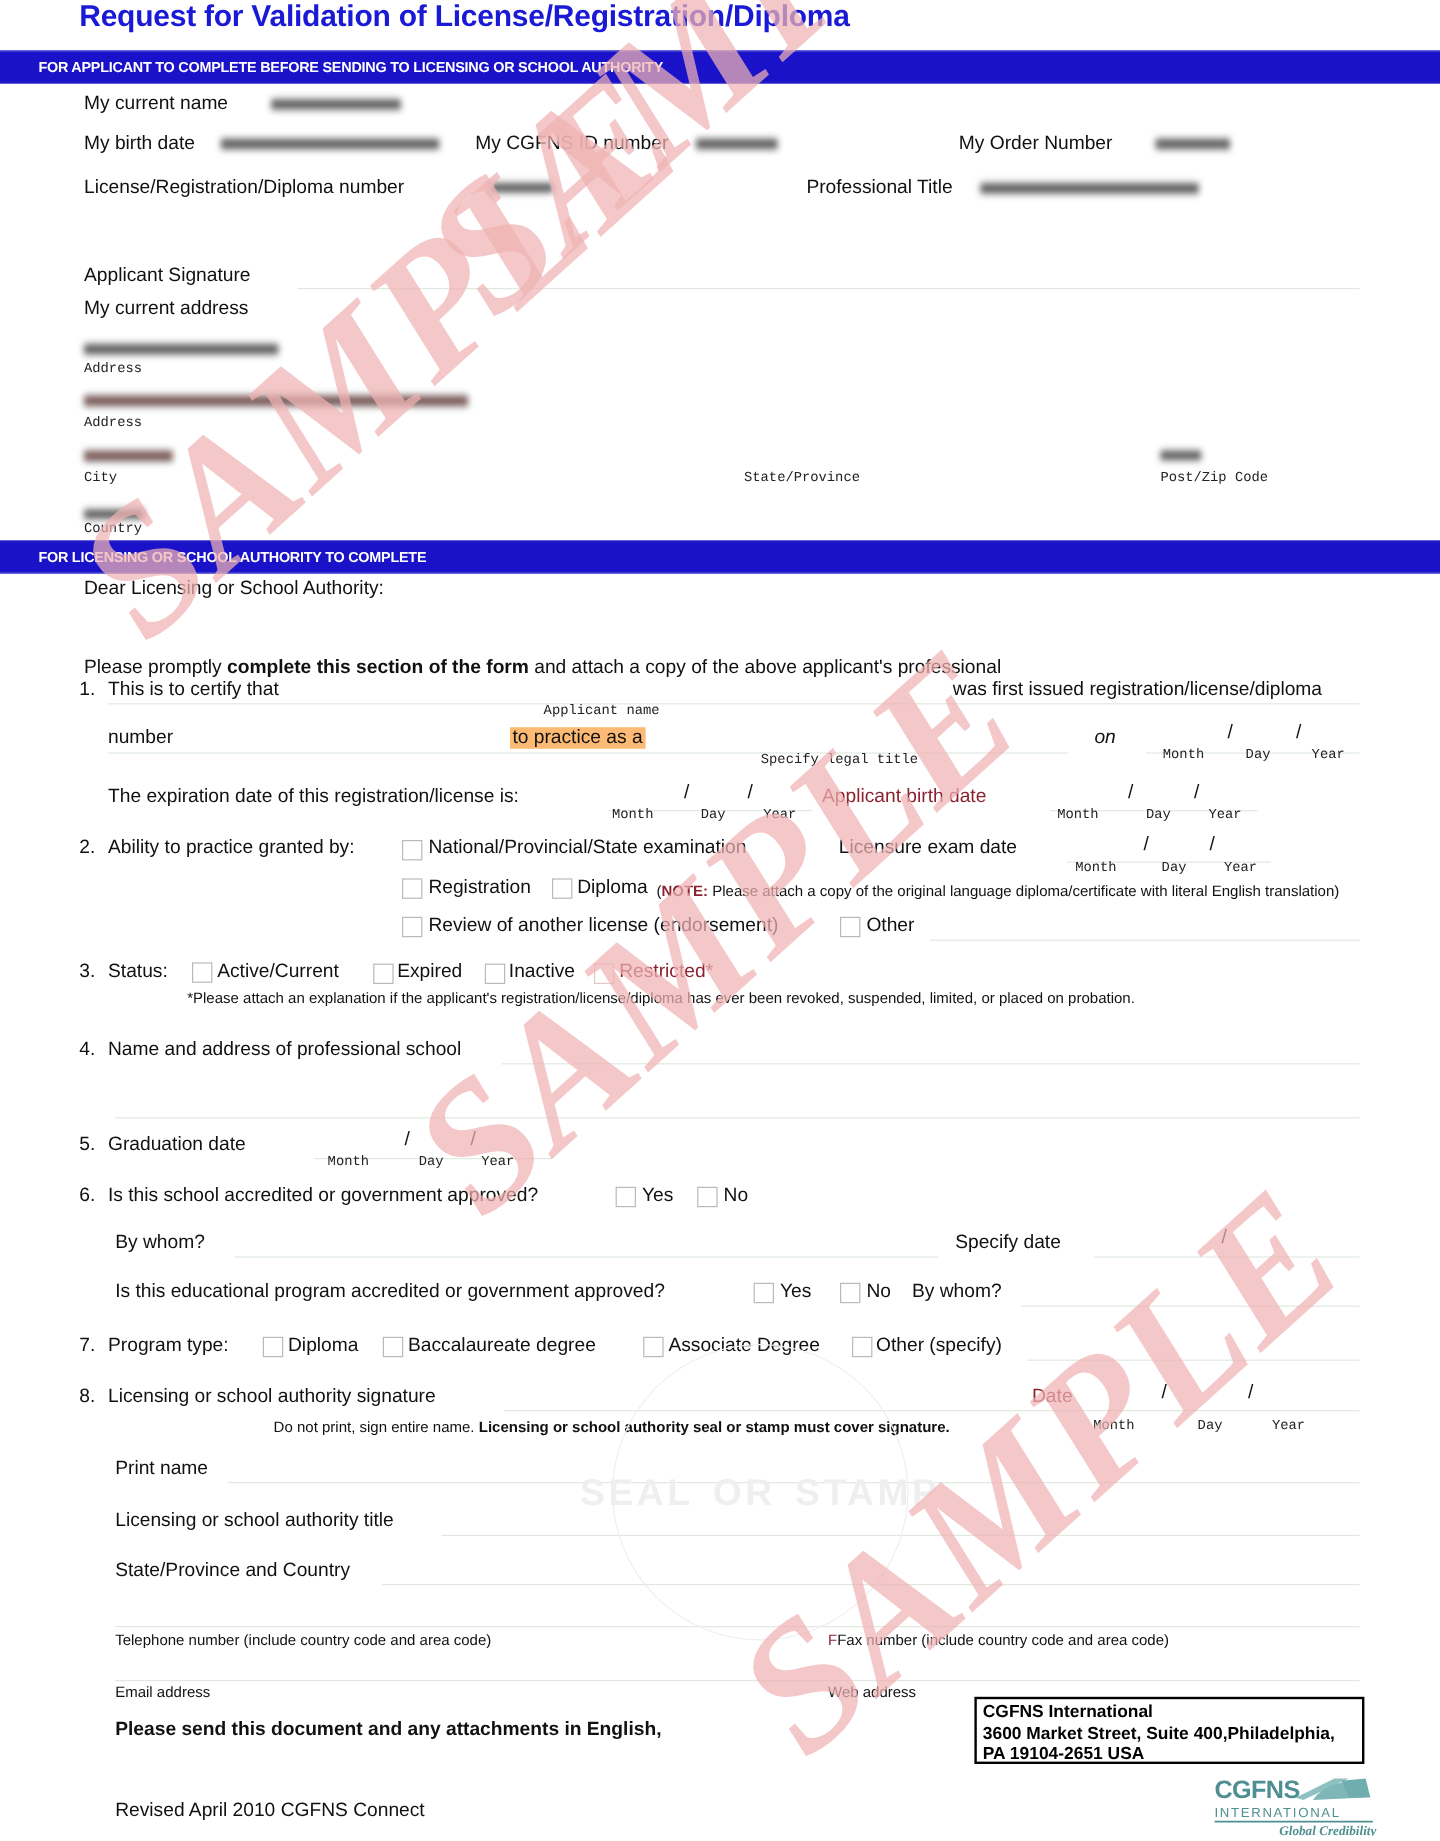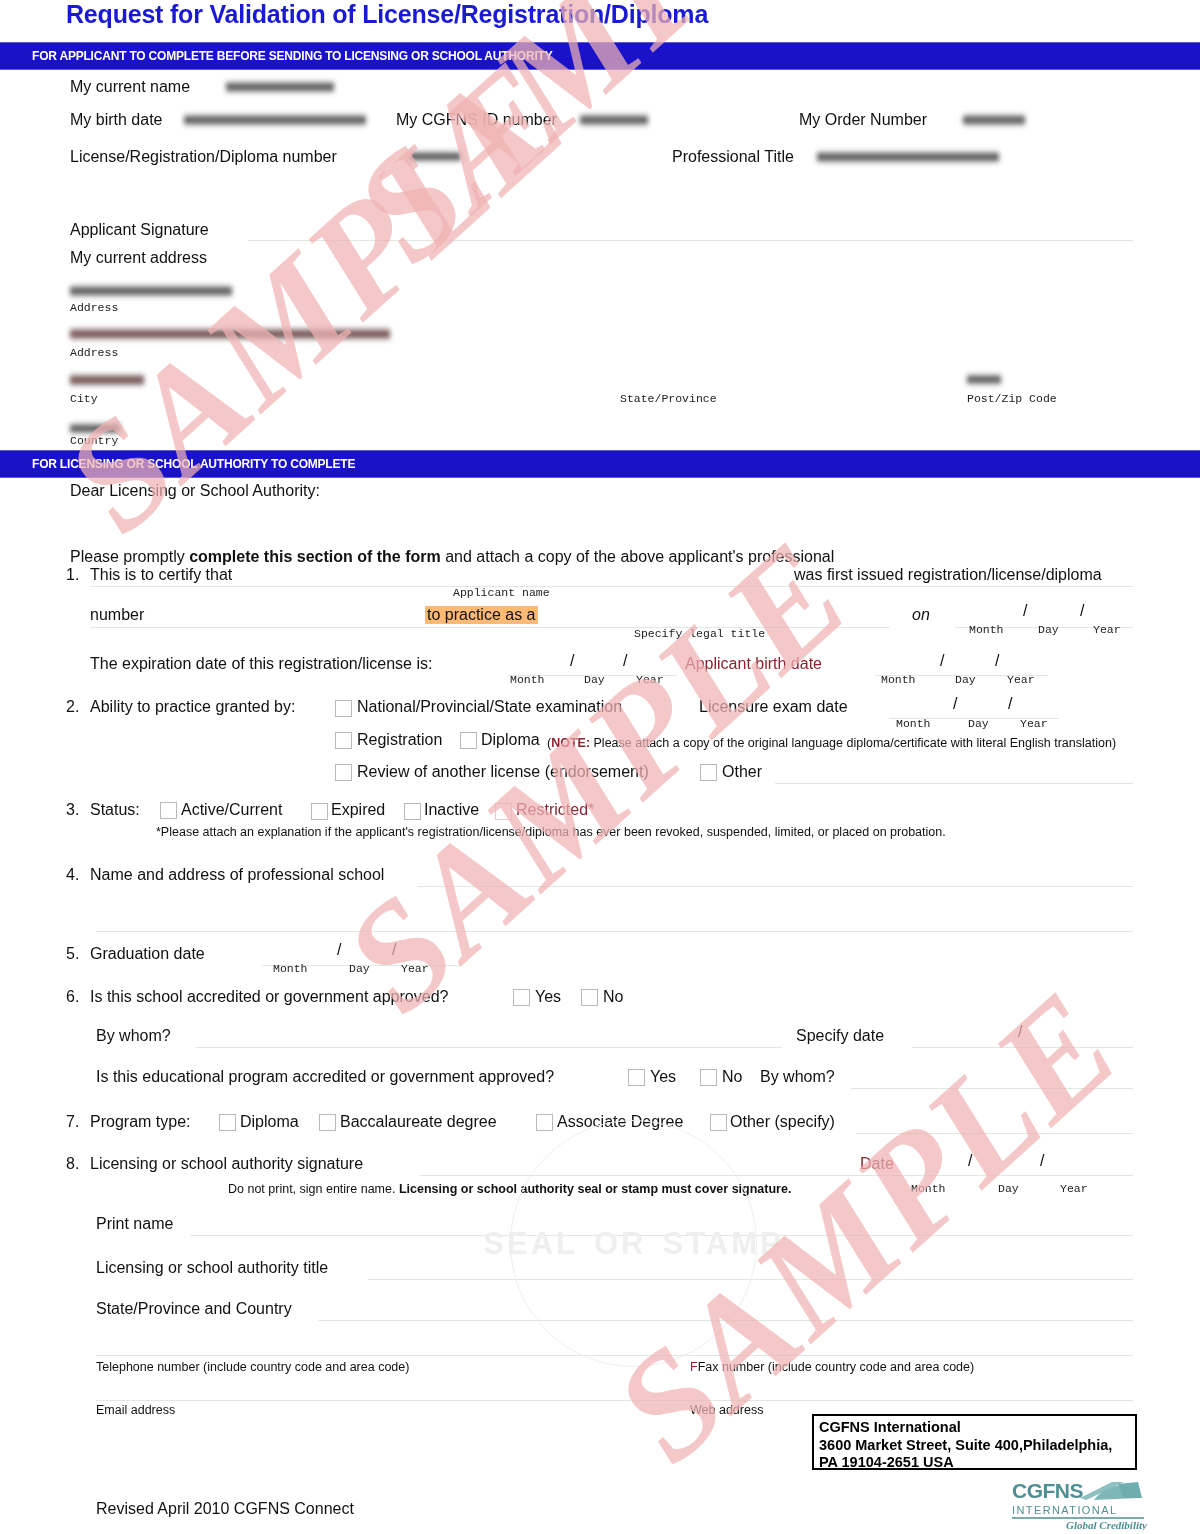--- a/index.html
+++ b/index.html
@@ -322,20 +322,21 @@
   <div class="rule" style="left:96px;top:1355px;width:1037px;"></div>
   <div class="tiny" style="left:96px;top:1360px;">Telephone number (include country code and area code)</div>
   <div class="tiny red" style="left:690px;top:1360px;color:#111;">
     <span style="color:#8b2230;">F</span><span>Fax number (include country code and area code)</span>
   </div>
 
   <div class="rule" style="left:96px;top:1400px;width:1037px;"></div>
   <div class="tiny" style="left:96px;top:1403px;">Email address</div>
   <div class="tiny" style="left:690px;top:1403px;">Web address</div>
 
+  <div class="lbl b" style="left:96px;top:1433px;font-weight:bold;">Please send this document and any attachments in English,</div>
 
   <div class="addrbox">
     <div>CGFNS International</div>
     <div>3600 Market Street, Suite 400,Philadelphia,</div>
     <div>PA 19104-2651 USA</div>
   </div>
 
   <div class="lbl" style="left:96px;top:1500px;">Revised April 2010  CGFNS Connect</div>
 
   <div class="logo">

